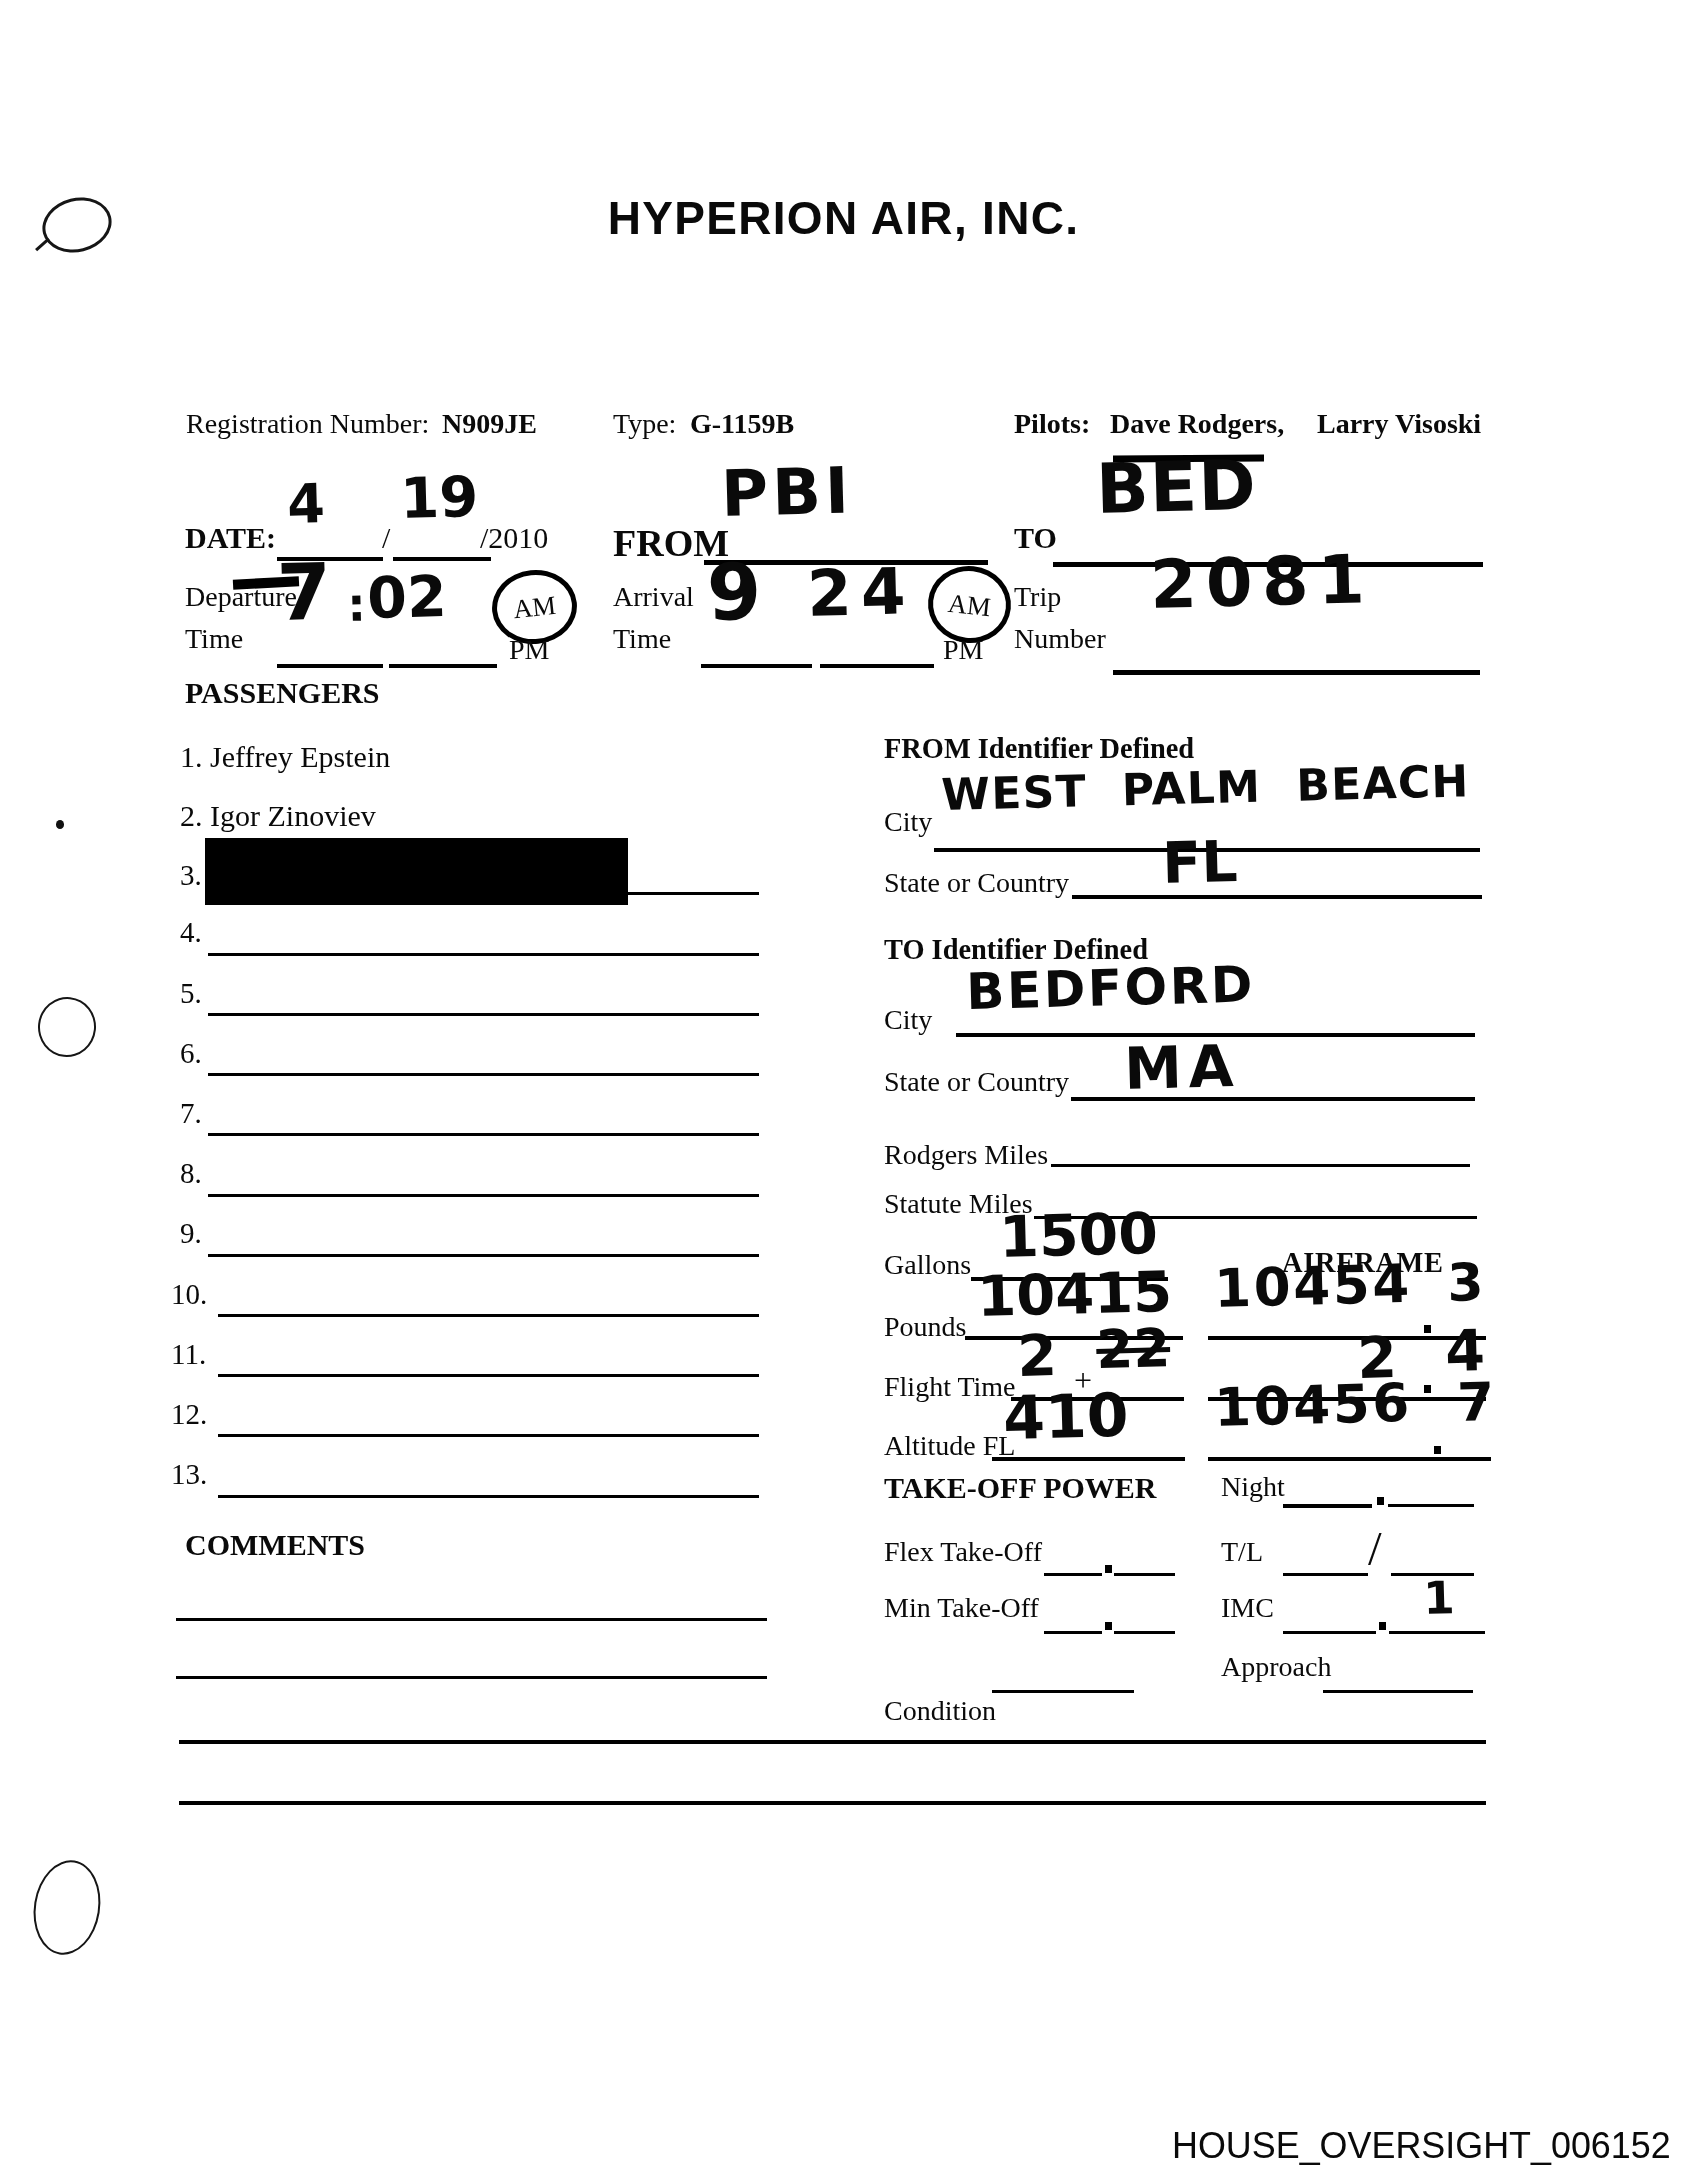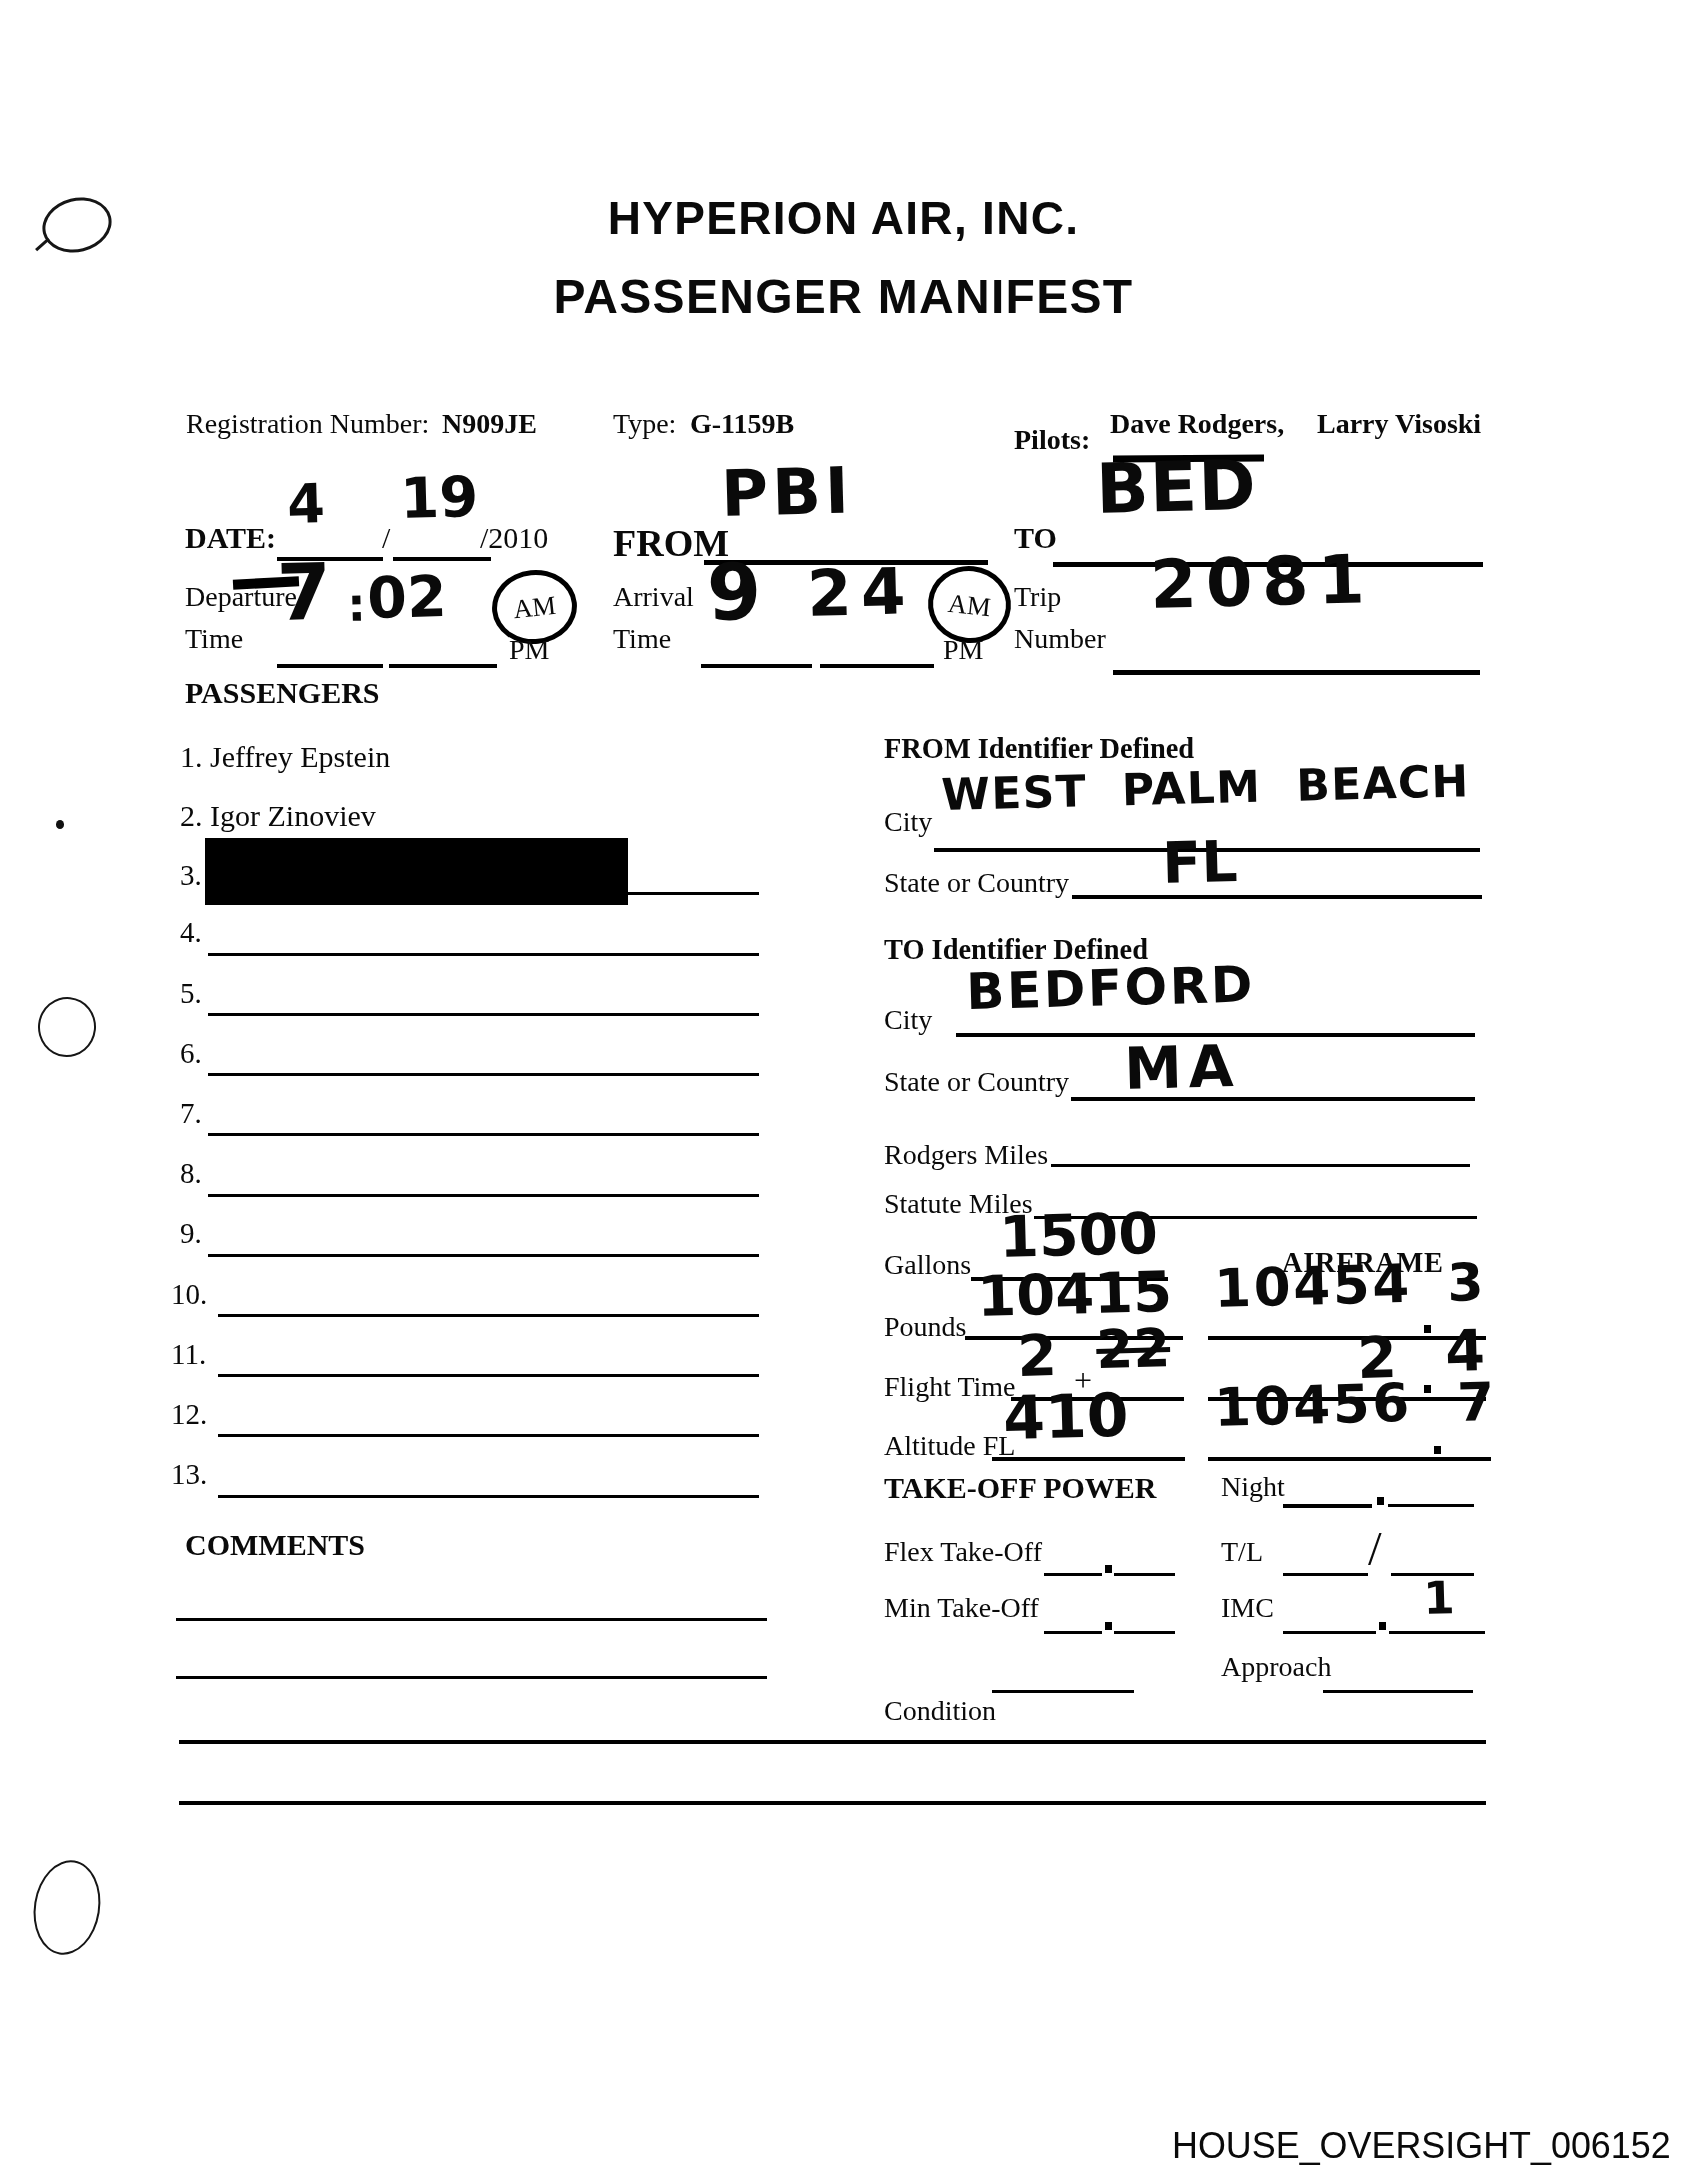--- a/index.html
+++ b/index.html
@@ -29,27 +29,26 @@
 
 <div id="page">
 
   <div class="hole" style="left:42px;top:198px;width:64px;height:48px;transform:rotate(-14deg);border-width:3.3px;"></div>
   <div class="abs" style="left:34px;top:243px;width:17px;height:3.3px;background:#161616;transform:rotate(-42deg);"></div>
   <div class="hole" style="left:38px;top:997px;width:54px;height:56px;transform:rotate(6deg);"></div>
   <div class="hole" style="left:34px;top:1860px;width:62px;height:91px;transform:rotate(9deg);"></div>
   <div class="abs" style="left:56px;top:820px;width:8px;height:8.6px;background:#111;border-radius:50%;"></div>
 
   <div class="abs ttl" style="top:191px;font-size:46px;">HYPERION AIR, INC.</div>
-  <div class="abs ttl" style="top:269px;font-size:48px;">PASSENGER MANIFEST</div>
 
   <div class="abs lbl" style="left:186px;top:408px;">Registration Number:</div>
   <div class="abs lbl" style="left:442px;top:408px;font-weight:bold;">N909JE</div>
   <div class="abs lbl" style="left:613px;top:408px;">Type:</div>
   <div class="abs lbl" style="left:690px;top:408px;font-weight:bold;">G-1159B</div>
-  <div class="abs lbl" style="left:1014px;top:424px;font-weight:bold;">Pilots:</div>
+  <div class="abs lbl" style="left:1014px;top:408px;font-weight:bold;">Pilots:</div>
   <div class="abs lbl" style="left:1110px;top:408px;font-weight:bold;">Dave Rodgers,</div>
   <div class="abs lbl" style="left:1317px;top:408px;font-weight:bold;">Larry Visoski</div>
   <div class="abs" style="left:1113px;top:455px;width:151px;height:7.3px;background:#000;transform:rotate(-.4deg);"></div>
 
   <div class="abs" style="left:185px;top:521px;font-size:30px;font-weight:bold;">DATE:</div>
   <div class="abs hw" style="left:288px;top:478px;font-size:54px;">4</div>
   <div class="abs lbl" style="left:382px;top:521px;font-size:30px;">/</div>
   <div class="abs hw" style="left:401px;top:471px;font-size:56px;">19</div>
   <div class="abs lbl" style="left:480px;top:521px;font-size:30px;">/2010</div>
   <div class="ul" style="left:277px;top:557px;width:106px;"></div>

